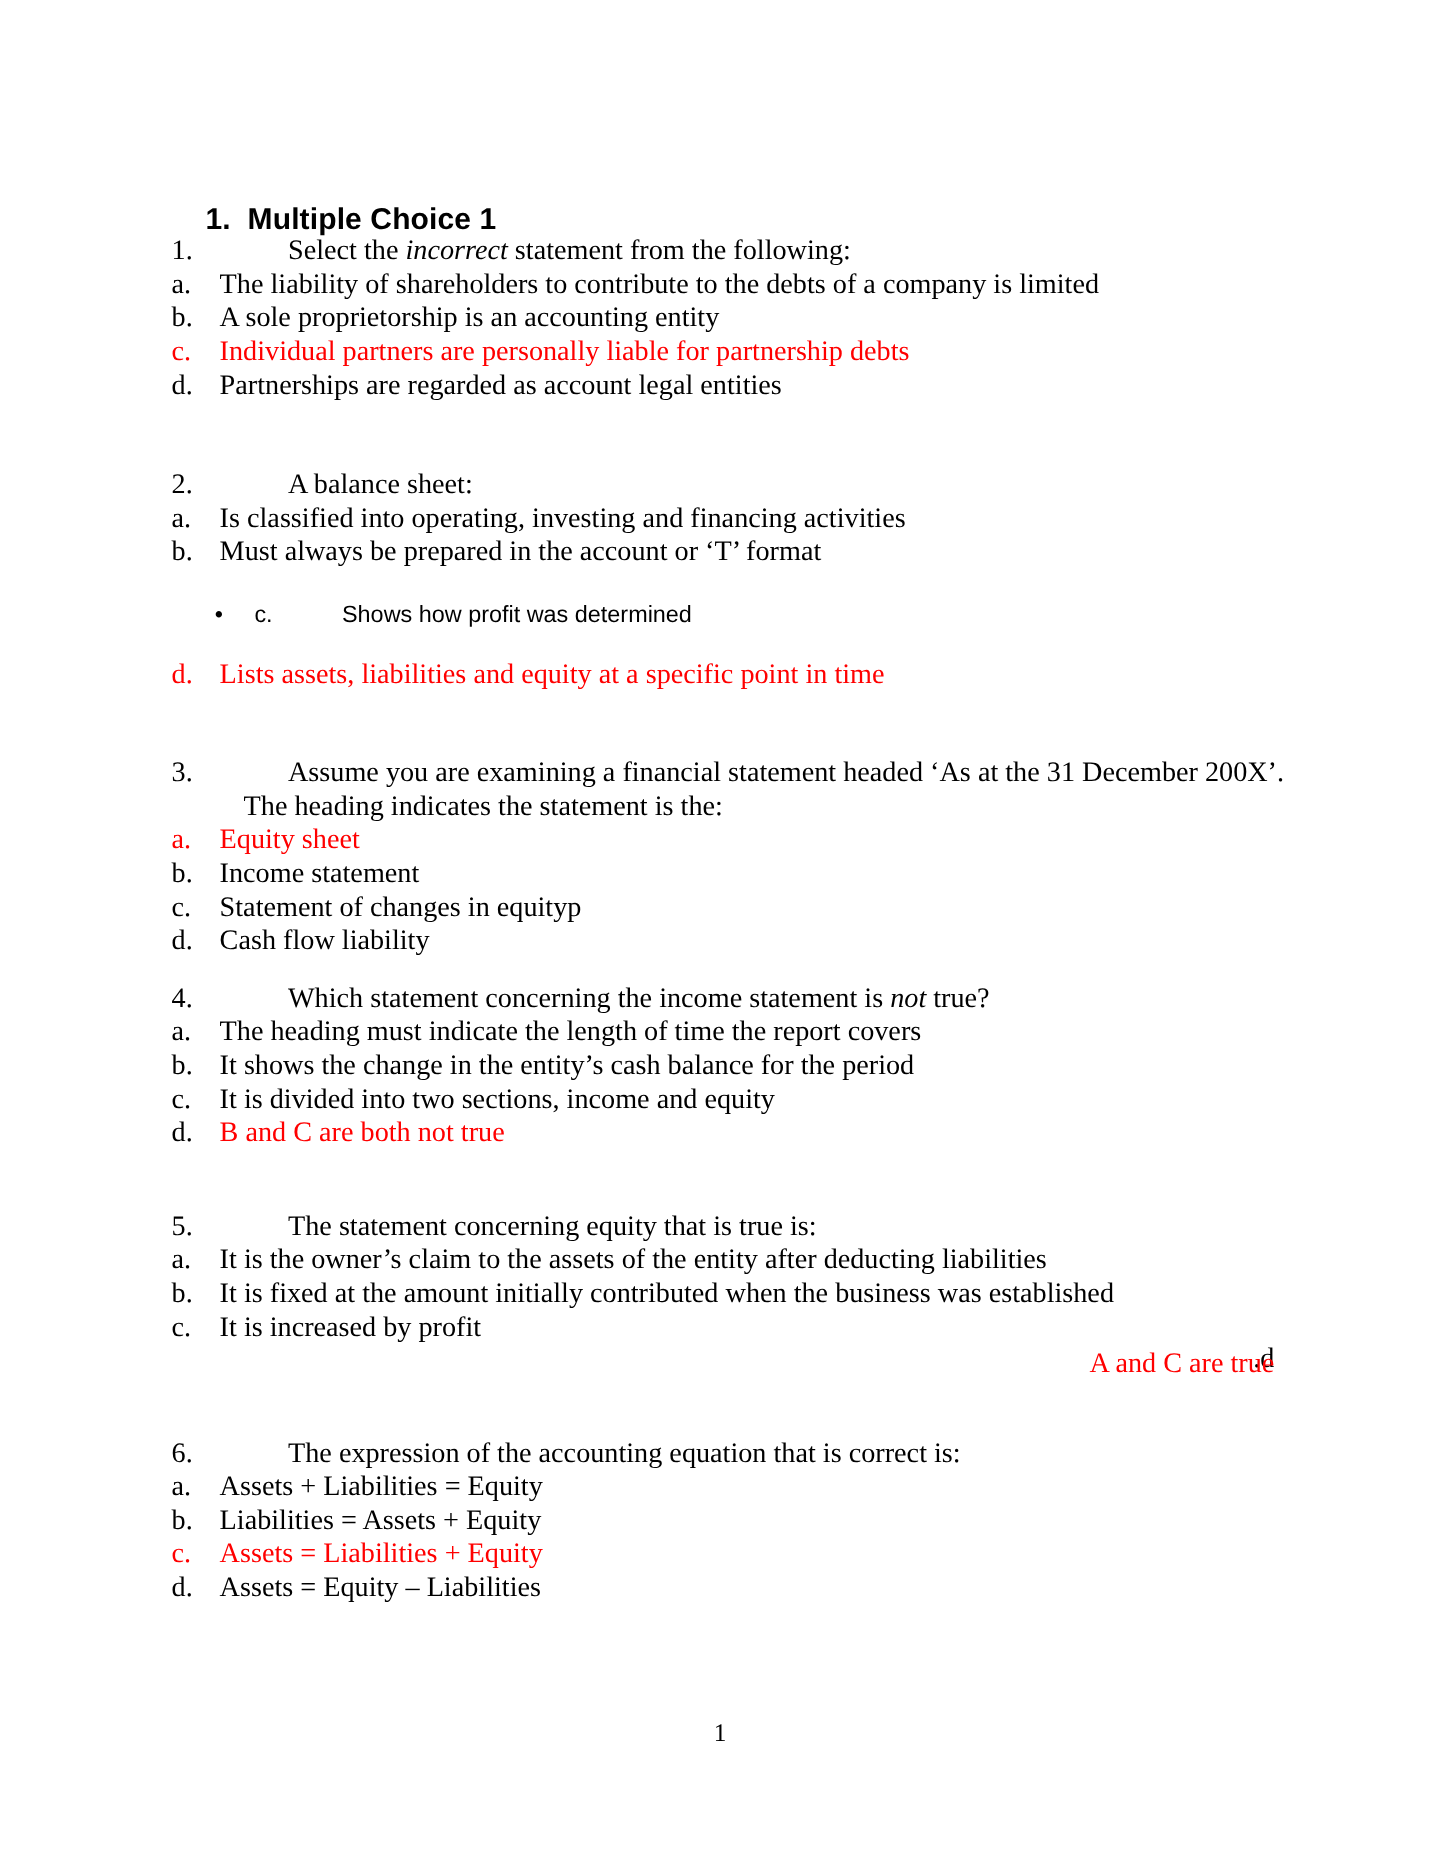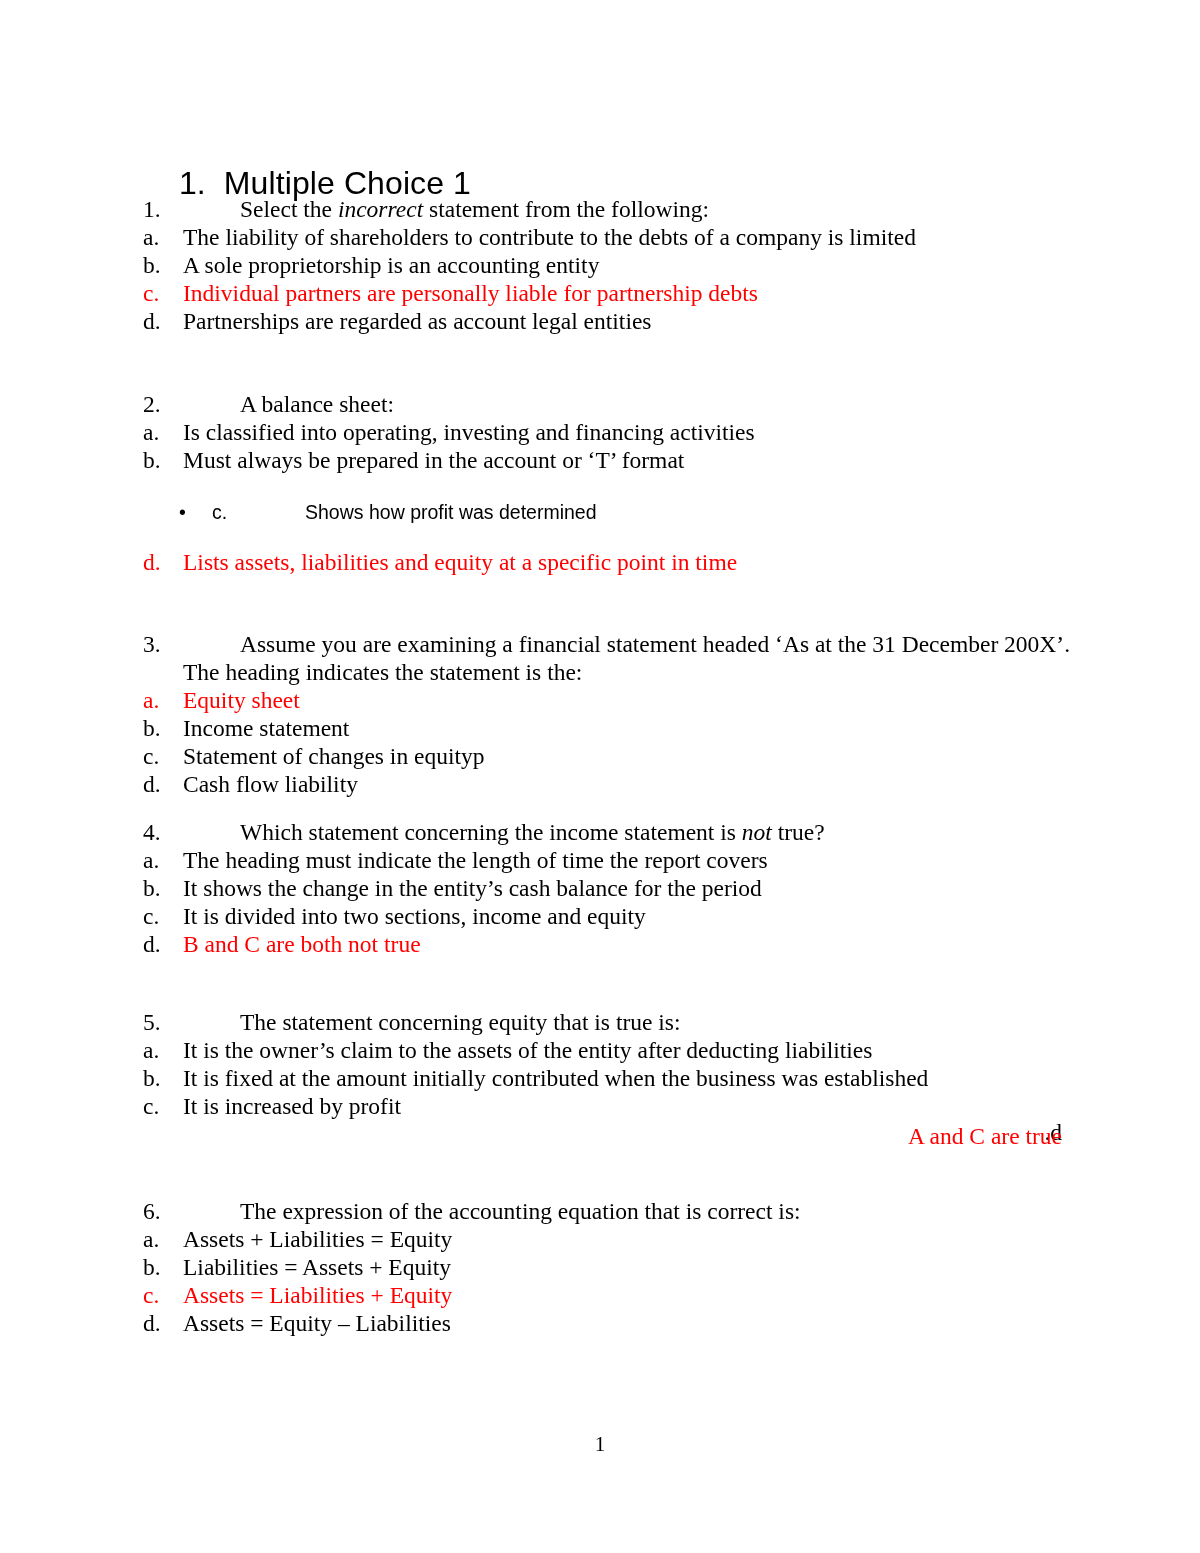--- a/index.html
+++ b/index.html
@@ -25,22 +25,22 @@
     height: 1553px;
   }
 
   
   .doc-title {
     position: absolute;
     left: 143px;
     top: 138px;
     width: 900px;
     font-family: "Liberation Sans", "DejaVu Sans", sans-serif;
-    font-weight: normal;
-    font-size: 32px;
+    font-weight: bold;
+    font-size: 25px;
     line-height: 30px;
     letter-spacing: 0.1px;
     white-space: pre;
   }
   .doc-title .num { display: inline; }
   .doc-title .txt { display: inline; }
 
   
   .qblock {
     position: absolute;
@@ -65,21 +65,21 @@
   }
   .content {
     display: block;
     margin-left: 40px;
   }
   
   .qline.stem .content {
     margin-left: 97px;
   }
   .qline.cont .content {
-    margin-left: 40px;
+    margin-left: 60px;
   }
 
   .red { color: #FF0000; }
   .blk { color: #000000; }
   .ital { font-style: italic; }
 
   
   .bullet-line {
     position: absolute;
     left: 143px;
@@ -96,21 +96,20 @@
   }
   .bullet-line .blab {
     position: absolute;
     left: 69px;
     top: 0;
   }
   .bullet-line .btxt {
     position: absolute;
     left: 142px;
     top: 0;
-    margin-left: 20px;
   }
 
   
   .right-line {
     position: absolute;
     left: 143px;
     width: 919px;
     text-align: right;
     font-size: 23.5px;
     line-height: 28px;

